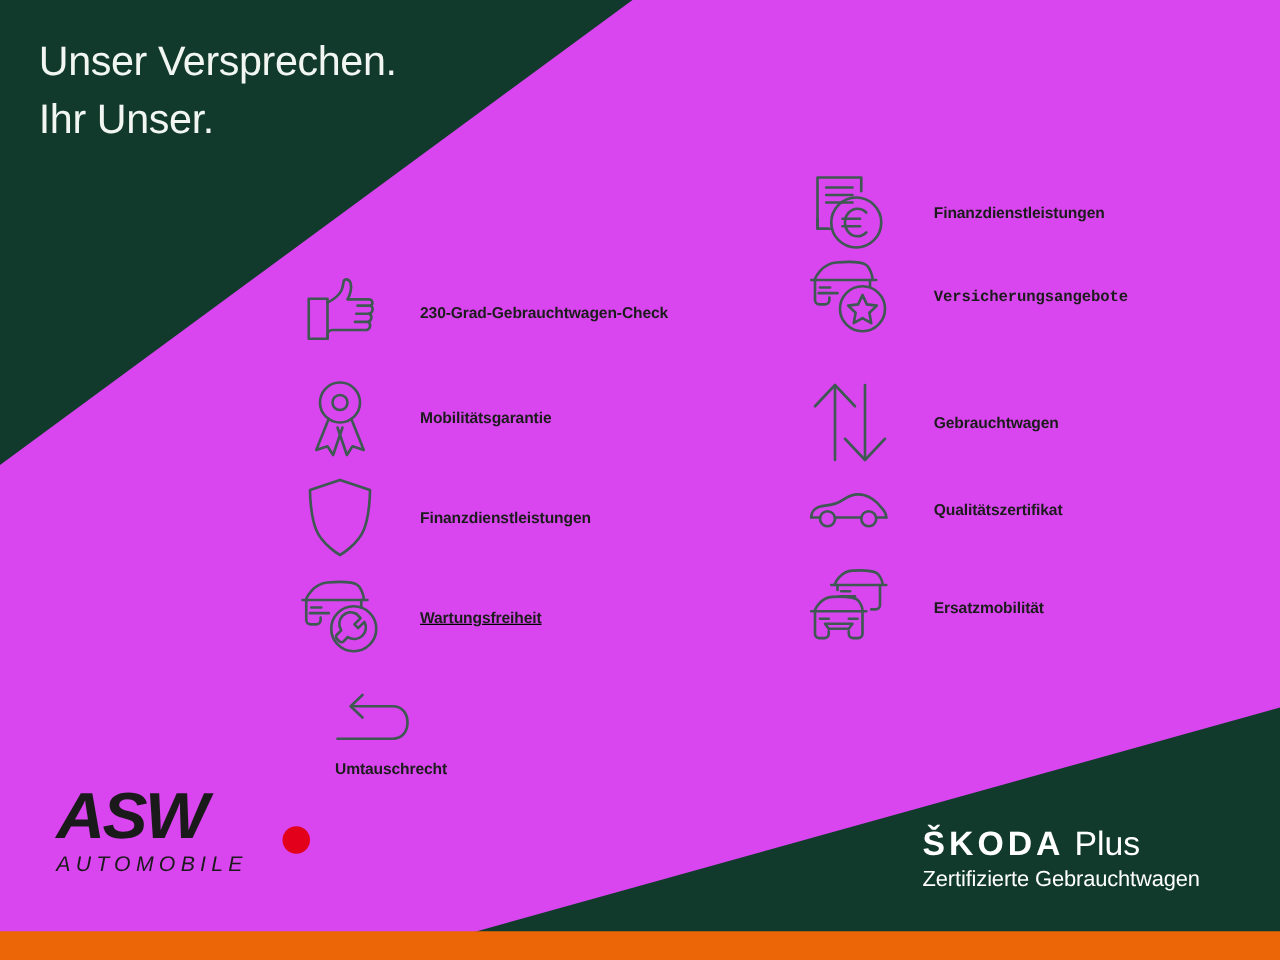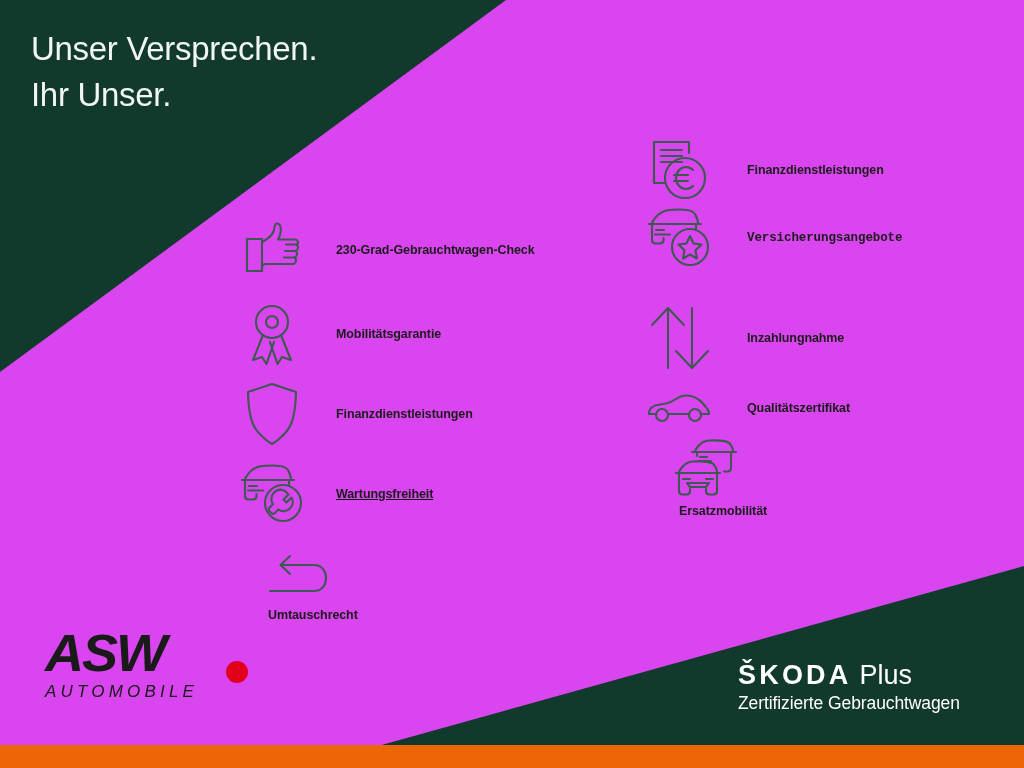--- a/index.html
+++ b/index.html
@@ -93,21 +93,21 @@
   #col-left  .r1 { top:  84px; }
   #col-left  .r2 { top: 164px; }
   #col-left  .r3 { top: 244px; text-decoration: underline; }
   #col-left  .r4 { top: 330px; flex-direction: column; }
 
   
   #col-right .r0 { top:   12px; }
   #col-right .r1 { top:  80px; font-family: Liberation Mono, monospace; }
   #col-right .r2 { top: 180px; }
   #col-right .r3 { top: 250px; }
-  #col-right .r4 { top: 318px; flex-direction: column; }
+  #col-right .r4 { top: 328px; }
 
   
   #asw-logo {
     position: absolute;
     left: 45px;
     top: 628px;
     width: 215px;
     height: 90px;
   }
   #asw-wordmark {
@@ -289,21 +289,21 @@
 
     <div class="feature-row r2">
       <span class="feature-icon">
         <svg width="62" height="66" viewBox="0 0 62 66" fill="none" stroke="#3d5952" stroke-width="2.1" stroke-linecap="round" stroke-linejoin="round">
           <path d="M20 63 V4"></path>
           <path d="M4 20 L20 3 L36 20"></path>
           <path d="M44 3 V62"></path>
           <path d="M28 46 L44 63 L60 46"></path>
         </svg>
       </span>
-      <span class="feature-label">Inzahlungnahme</span>
+      <span class="feature-label">Gebrauchtwagen</span>
     </div>
 
     <div class="feature-row r3">
       <span class="feature-icon">
         <svg width="64" height="32" viewBox="0 0 64 32" fill="none" stroke="#3d5952" stroke-width="2.1" stroke-linecap="round" stroke-linejoin="round">
           <path d="M2 22 C2 16 7 13 13 12.5 C19 12 23 11 28 7.5 C33 4 38 2.5 44 4 C50 5.5 55 10 58 14 C61 17 62 19 62 22"></path>
           <path d="M2 22 H9"></path>
           <path d="M21 22 H42"></path>
           <path d="M54 22 H62"></path>
           <circle cx="15" cy="23" r="6"></circle>

